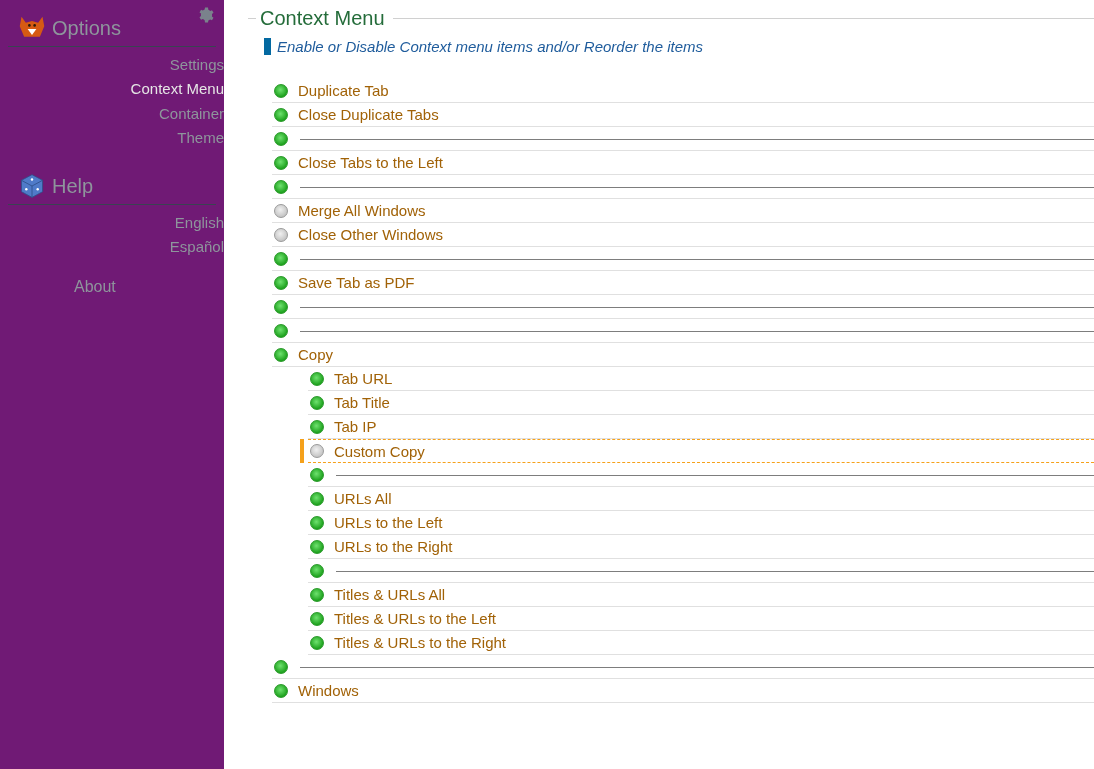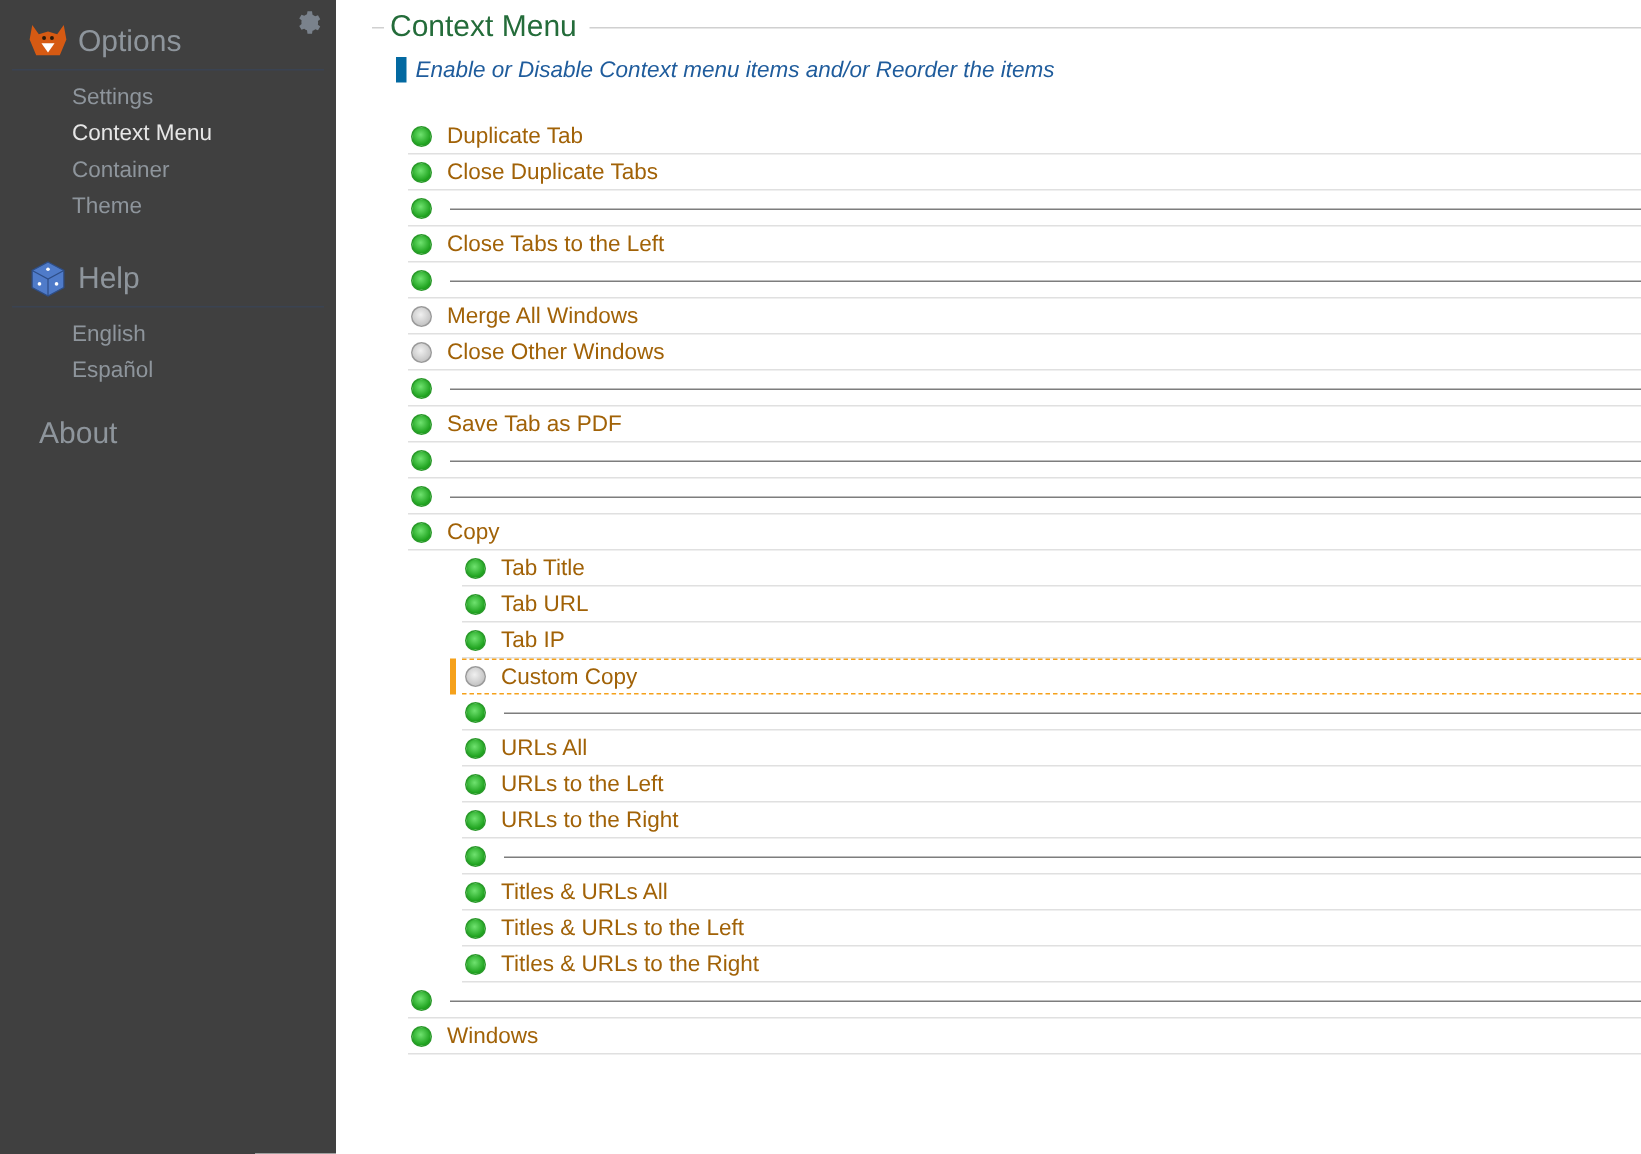--- a/index.html
+++ b/index.html
@@ -1,24 +1,24 @@
 <!DOCTYPE html>
 <html><head>
 <meta charset="utf-8">
 <style>
 * { margin:0; padding:0; box-sizing:border-box; }
 body { font-family: Arial, Helvetica, sans-serif; font-size:14px; background:#fff; display:flex; min-height:100vh; color:#333; }
 
-.sidebar { width:224px; background:#404040; color:#8e959c; padding:6px 0 0 0; position:relative; flex-shrink:0; }
+.sidebar { width:224px; background:#701a75; color:#8e959c; padding:6px 0 0 0; position:relative; flex-shrink:0; }
 .gear { position:absolute; top:6px; right:10px; color:#7a828c; font-size:18px; }
 .section-head { display:flex; align-items:center; padding:8px 0 4px 10px; font-size:20px; color:#8e959c; border-bottom:1px solid #3a4352; margin:0 8px 6px 8px; }
 .section-head .ico { width:28px; height:28px; margin-right:6px; display:flex; align-items:center; justify-content:center; }
-.nav-item { padding:2px 0 2px 48px; font-size:15px; color:#8e959c; cursor:pointer; line-height:1.35; }
+.nav-item { padding:2px 0 2px 48px; font-size:15px; color:#8e959c; cursor:pointer; line-height:1.35;text-align:right; }
 .nav-item.active { color:#e6e6e6; }
-.about { padding:18px 0 0 26px; font-size:20px; color:#8e959c; cursor:pointer; }
+.about { padding:18px 0 0 26px; font-size:16px; color:#8e959c; cursor:pointer;margin-left:48px; }
 
 .fox svg { width:28px; height:28px; }
 
 .dice svg { width:26px; height:26px; }
 
 .main { flex:1; padding:10px 0 0 0; overflow:auto; }
 .fieldset { margin:8px 0 0 24px; border:1px solid #d0d0d0; border-left:none; border-right:none; border-bottom:none; padding:0; position:relative; }
 .legend { position:relative; top:-12px; background:#fff; padding:0 8px 0 4px; color:#246c3a; font-size:20px; margin-left:8px; }
 .subtitle { color:#1f5c9c; font-style:italic; font-size:15px; border-left:7px solid #0369a1; margin:-4px 0 24px 16px; padding-left:6px; }
 
@@ -125,25 +125,25 @@
         </div>
         <div class="row sep">
           <span class="dot on"></span>
         </div>
         <div class="row">
           <span class="dot on"></span>
           <span class="label">Copy</span>
         </div>
         <div class="row sub">
           <span class="dot on"></span>
-          <span class="label">Tab Title</span>
+          <span class="label">Tab URL</span>
         </div>
         <div class="row sub">
           <span class="dot on"></span>
-          <span class="label">Tab URL</span>
+          <span class="label">Tab Title</span>
         </div>
         <div class="row sub">
           <span class="dot on"></span>
           <span class="label">Tab IP</span>
         </div>
         <div class="row sub highlight">
           <span class="dot off"></span>
           <span class="label">Custom Copy</span>
         </div>
         <div class="row sub sep">

